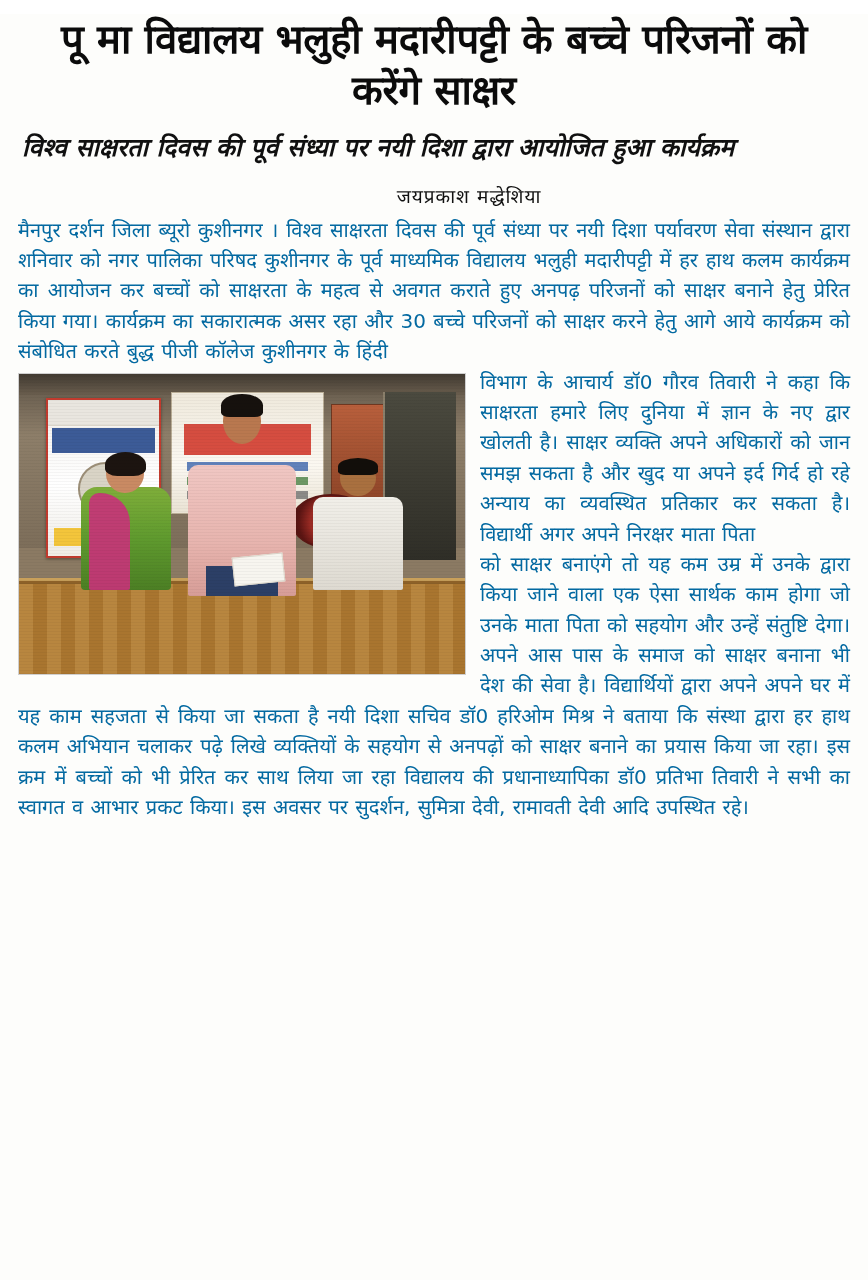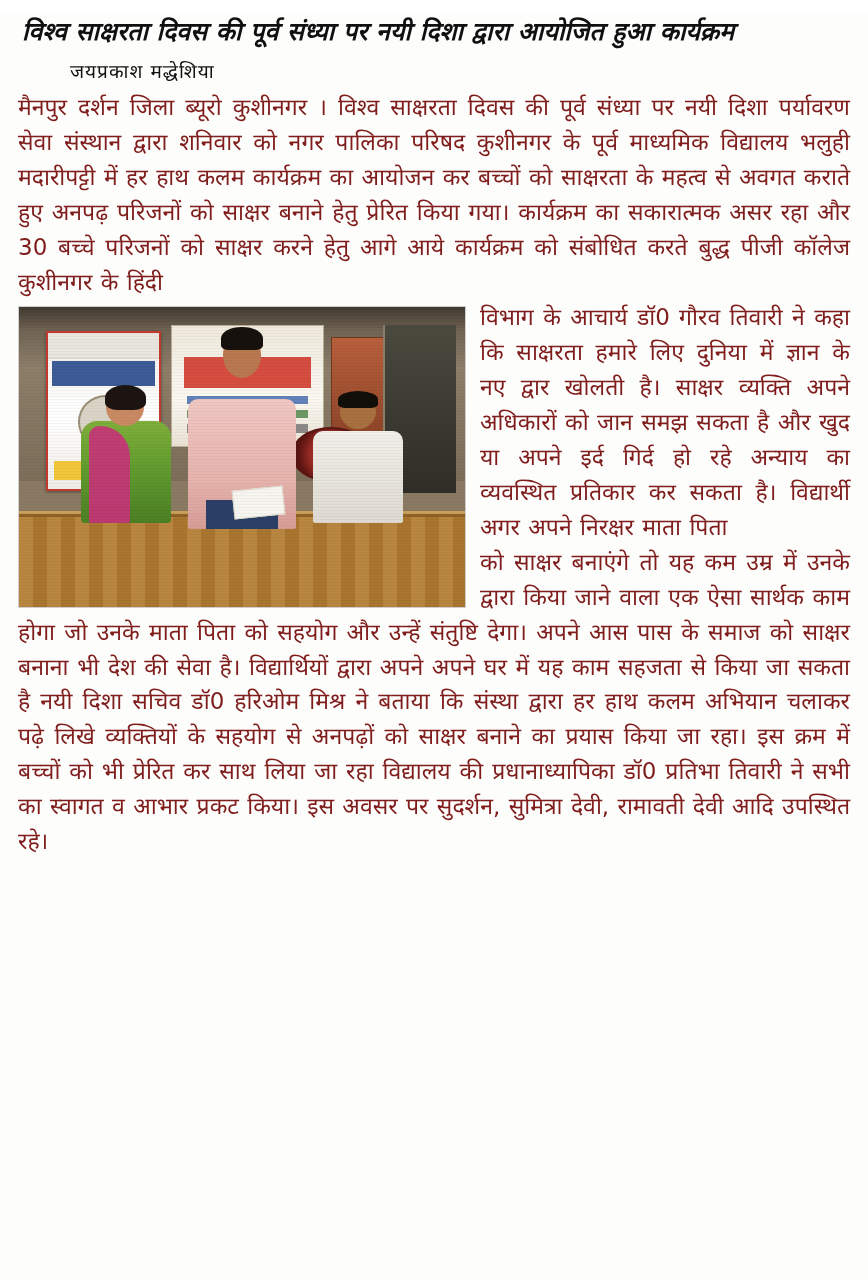--- a/index.html
+++ b/index.html
@@ -36,35 +36,36 @@
   .subhead {
     font-family: "DejaVu Serif", "Liberation Serif", serif;
     font-style: italic;
     font-weight: bold;
     font-size: 25px;
     line-height: 1.45;
     color: #101010;
     margin: 14px 22px 6px 22px;
   }
   .byline {
-    margin: 8px 0 2px 70px;
+    margin: 16px 0 2px 70px;
     font-family: "DejaVu Sans", "Liberation Sans", sans-serif;
     font-size: 19px;
     font-weight: normal;
     letter-spacing: 1px;
     color: #111;
+    text-align: center;
   }
   .article {
     margin: 6px 18px 0 18px;
     font-family: "DejaVu Sans", "Liberation Sans", sans-serif;
-    font-size: 23px;
+    font-size: 20px;
     line-height: 1.52;
     text-align: justify;
     text-justify: inter-word;
-    color: #7f1d1d;
+    color: #0369a1;
     word-spacing: 1px;
   }
   .article p {
     margin: 0;
     text-indent: 0;
   }
   .para-first {
     text-indent: 34px;
   }
   .photo {
@@ -214,20 +215,21 @@
       repeating-linear-gradient(0deg, rgba(0,0,0,.035) 0 1px, rgba(255,255,255,0) 1px 3px);
     pointer-events:none;
   }
   .clearfix::after { content:""; display:block; clear:both; }
 </style>
 </head>
 <body>
 
 <div class="page">
 
+  <h1 class="headline">पू मा विद्यालय भलुही मदारीपट्टी के बच्चे परिजनों को करेंगे साक्षर</h1>
 
   <h2 class="subhead">विश्व साक्षरता दिवस की पूर्व संध्या पर नयी दिशा द्वारा आयोजित हुआ कार्यक्रम</h2>
 
   <div class="byline">जयप्रकाश  मद्धेशिया</div>
 
   <div class="article clearfix">
 
     <p class="para-first">मैनपुर दर्शन जिला ब्यूरो कुशीनगर । विश्व साक्षरता दिवस की पूर्व संध्या पर नयी दिशा पर्यावरण सेवा संस्थान द्वारा शनिवार को नगर पालिका परिषद कुशीनगर के पूर्व माध्यमिक विद्यालय भलुही मदारीपट्टी में हर हाथ कलम कार्यक्रम का आयोजन कर बच्चों को साक्षरता के महत्व से अवगत कराते हुए अनपढ़ परिजनों को साक्षर बनाने हेतु प्रेरित किया गया। कार्यक्रम का सकारात्मक असर रहा और 30 बच्चे परिजनों को साक्षर करने हेतु आगे आये कार्यक्रम को संबोधित करते बुद्ध पीजी कॉलेज कुशीनगर के हिंदी</p>
 
     <div class="photo">

